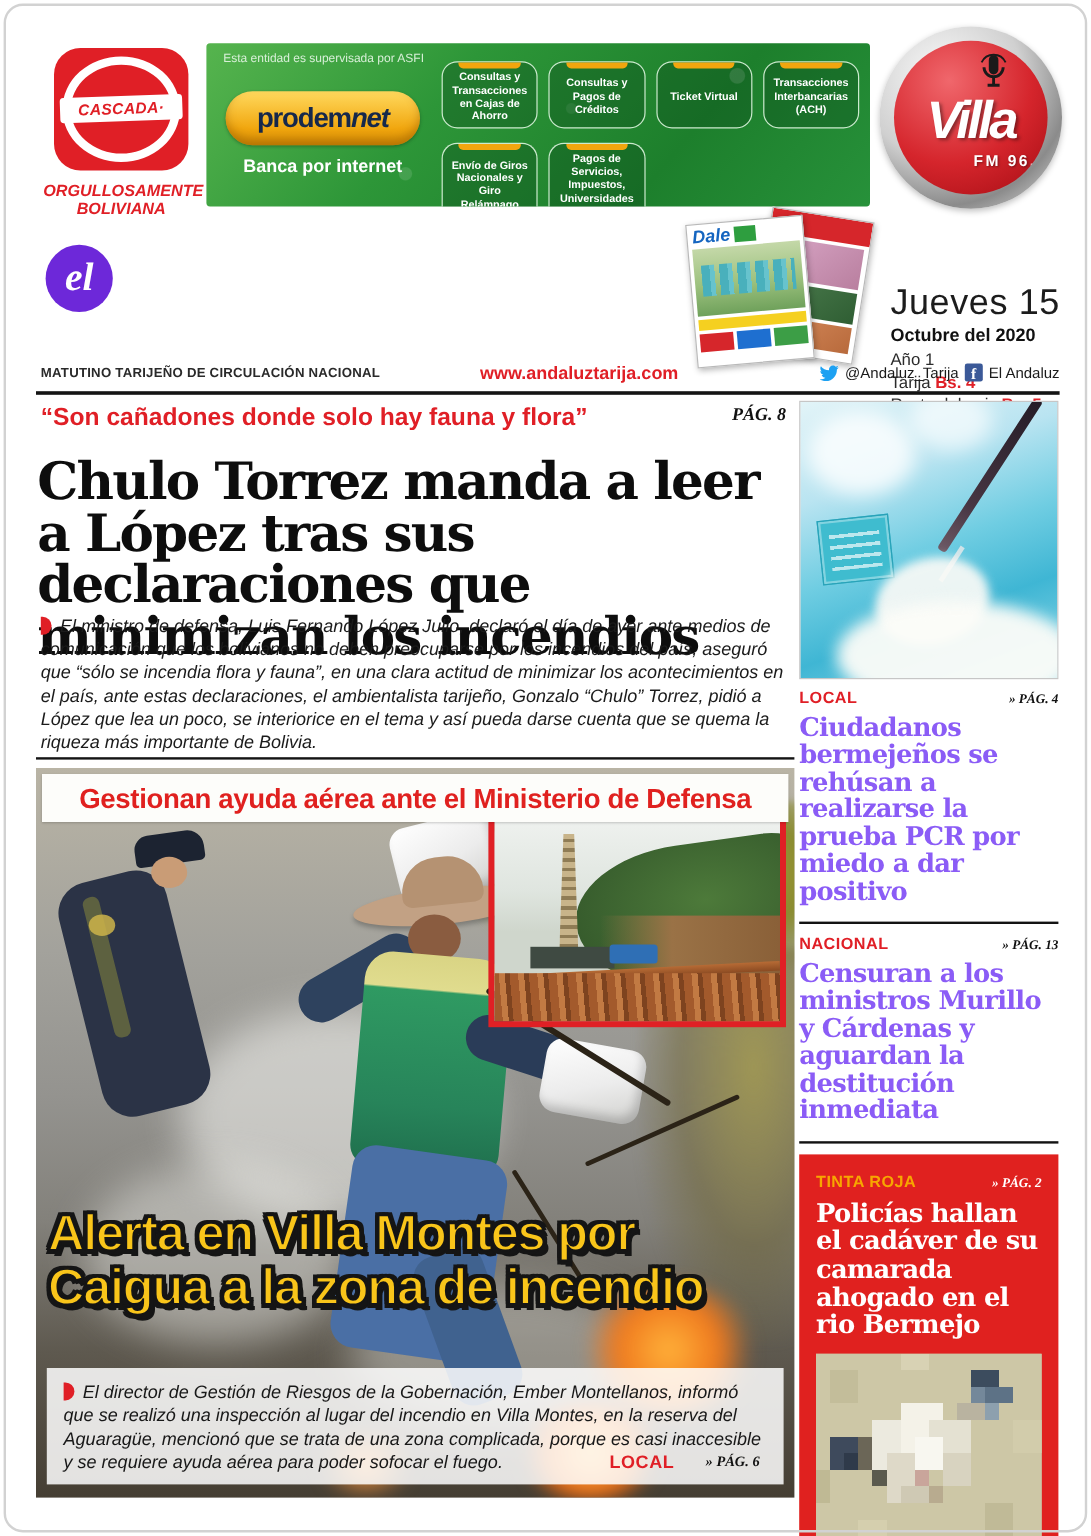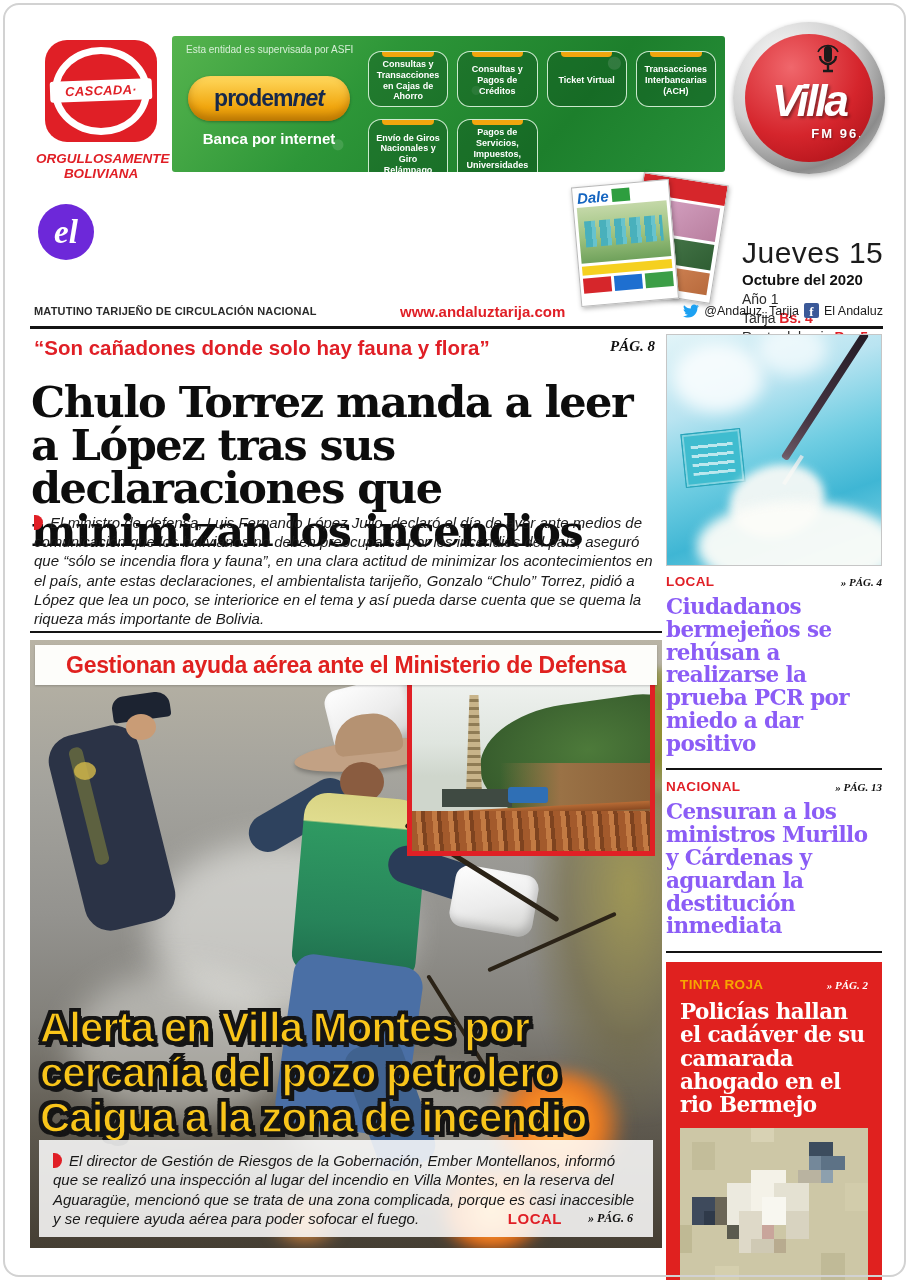--- a/index.html
+++ b/index.html
@@ -362,21 +362,20 @@
       <div class="inset-pipe-long"></div>
       <div class="inset-pipes"></div>
     </div>
 
     <div class="photo-overline">
       <span>Gestionan ayuda aérea ante el Ministerio de Defensa</span>
     </div>
 
     <div class="photo-headline">
       <div>Alerta en Villa Montes por</div>
-      <div>cercanía del pozo petrolero</div>
       <div>Caigua a la zona de incendio</div>
     </div>
 
     <div class="photo-caption">
       <span class="marker"></span><span>El director de Gestión de Riesgos de la Gobernación, Ember Montellanos, informó que se realizó una inspección al lugar del incendio en Villa Montes, en la reserva del Aguaragüe, mencionó que se trata de una zona complicada, porque es casi inaccesible y se requiere ayuda aérea para poder sofocar el fuego.</span>
       <div class="caption-footer">
         <span class="caption-section">LOCAL</span>
         <span class="caption-page">» PÁG. 6</span>
       </div>
     </div>

